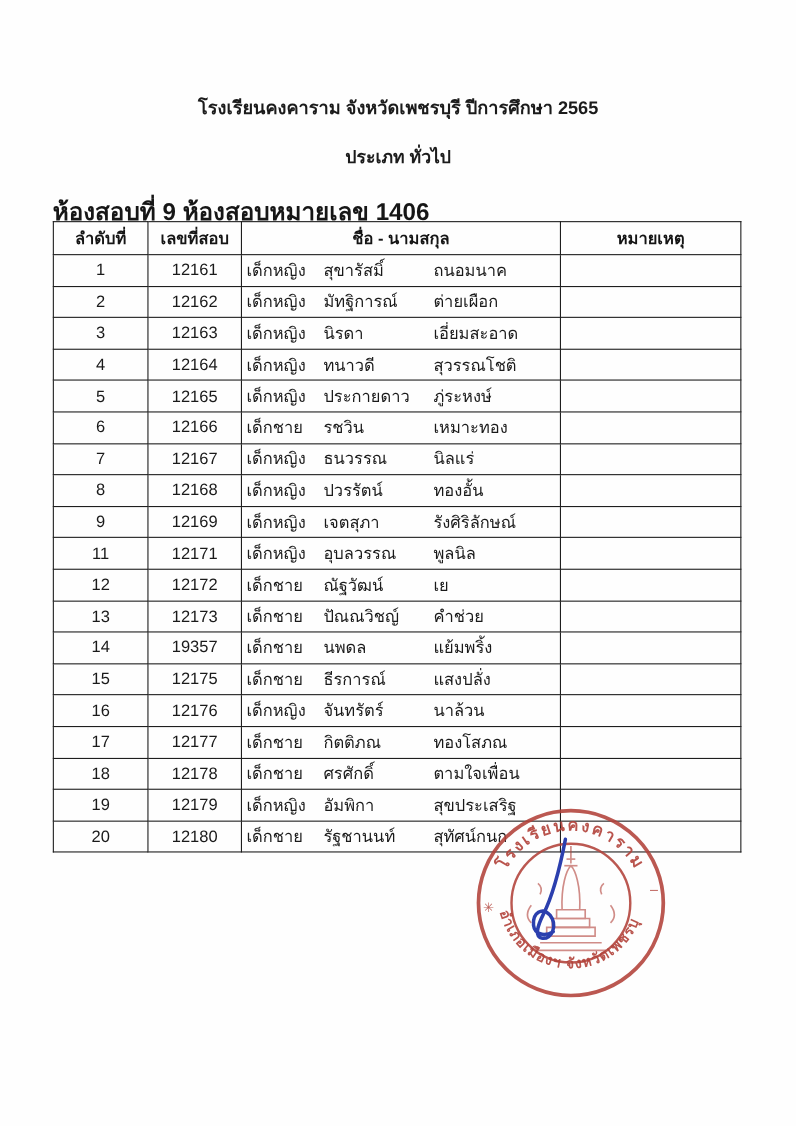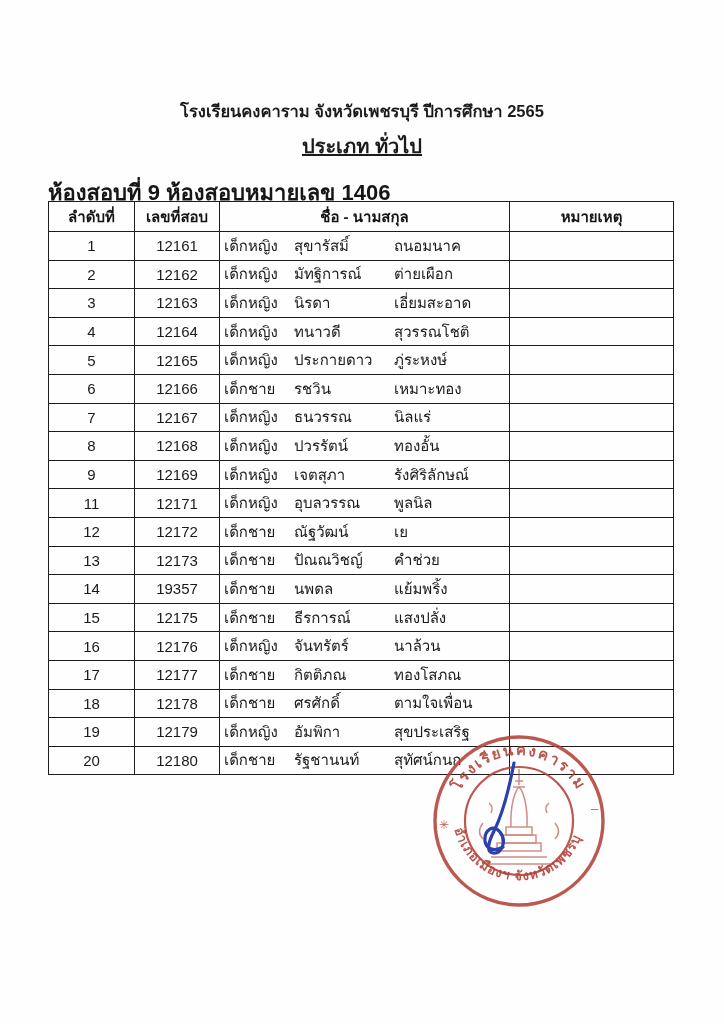--- a/index.html
+++ b/index.html
@@ -11,22 +11,22 @@
     position: relative;
     overflow: hidden;
   }
   .page { position: absolute; inset: 0; background: #fefefe; }
 
   .title-line {
     position: absolute; left: 0; width: 100%;
     text-align: center; font-weight: bold; color: #1b1b1b;
   }
   .t1 { top: 72px;  font-size: 17px; }
-  .t2 { top: 98px; font-size: 16.5px; }
-  .t3 { top: 130px; font-size: 20px; text-decoration: underline; }
+  .t2 { top: 85px; font-size: 16.5px; }
+  .t3 { top: 130px; font-size: 16px; }
 
   .room-label {
     position: absolute; left: 48px; top: 175px;
     font-size: 22px; font-weight: bold; color: #161616;
   }
 
   table.roster {
     position: absolute; left: 48px; top: 201px;
     width: 625px;
     border-collapse: collapse;

